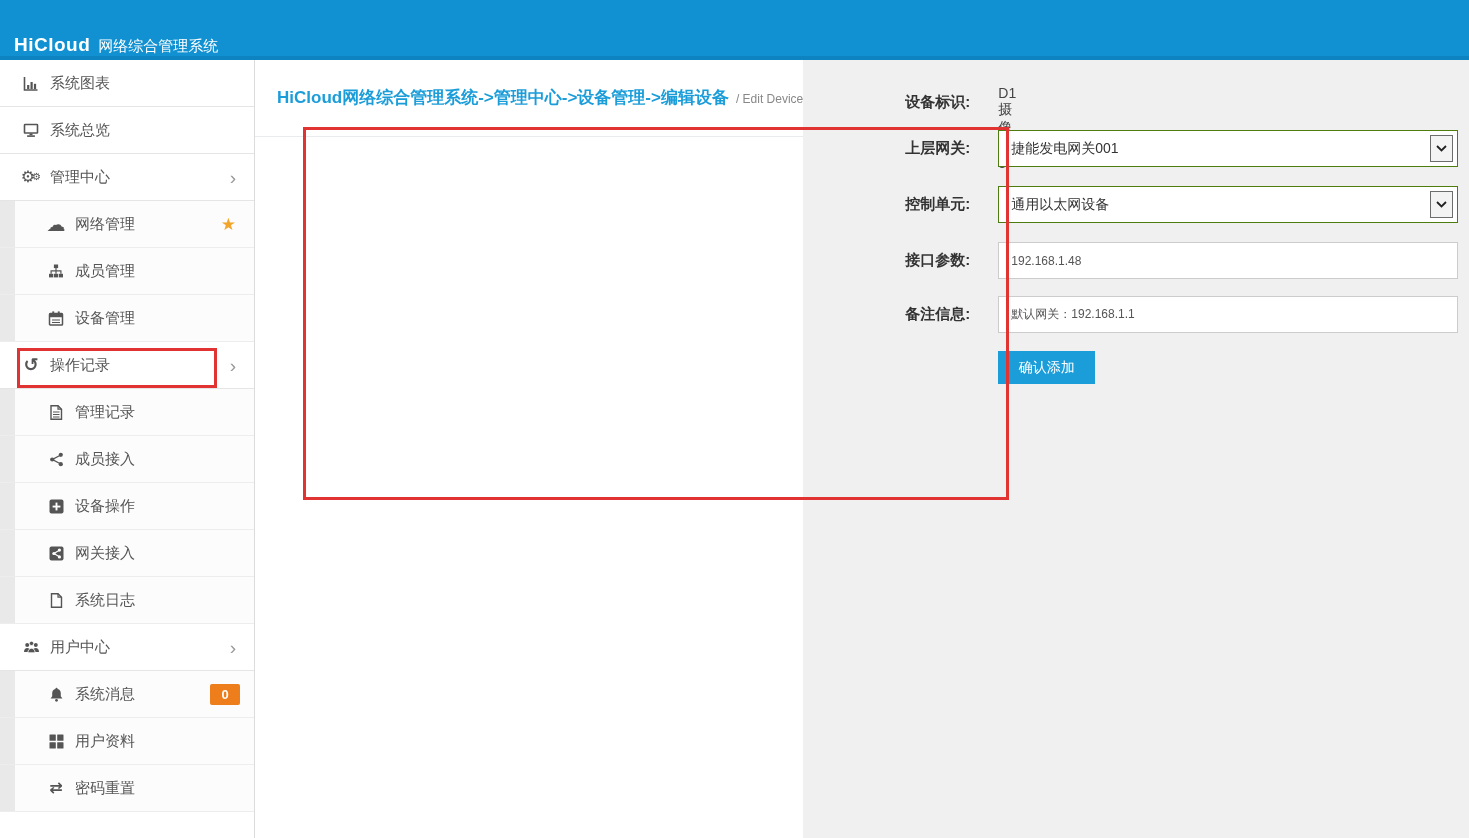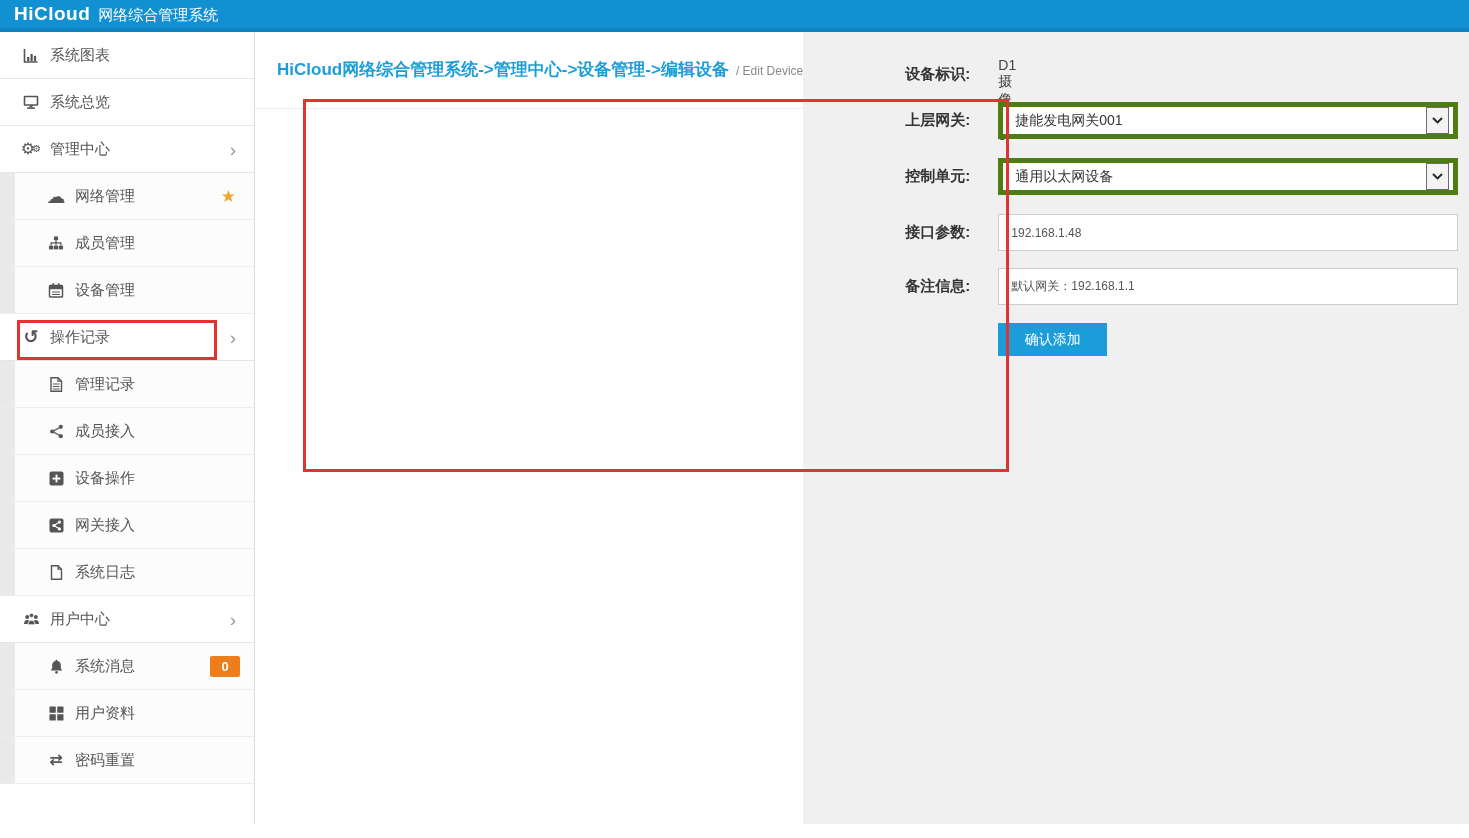--- a/index.html
+++ b/index.html
@@ -1,21 +1,21 @@
 <!DOCTYPE html>
 <html><head>
 <meta charset="utf-8">
 <style>
   * { margin:0; padding:0; box-sizing:border-box; }
   html,body { width:1469px; height:838px; overflow:hidden; background:#fff;
     font-family:"Liberation Sans","DejaVu Sans",sans-serif; }
 
   
-  .app-header { height:32px; background:#1191d2; border-bottom:4px solid #0e83c2;
-    display:flex; align-items:center; padding-left:14px; }
+  .app-header { height:60px; background:#1191d2; border-bottom:4px solid #0e83c2;
+    display:flex; align-items:flex-end; padding-left:14px; }
   .brand { color:#fff; display:flex; align-items:baseline; }
   .brand-bold { font-size:19px; font-weight:bold; letter-spacing:.5px; }
   .brand-rest { font-size:15px; margin-left:8px; }
 
   
   .app-body { display:flex; height:792px; }
 
   
   .sidebar { width:255px; background:#fff; border-right:1px solid #dcdcdc;
     position:relative; flex:none; overflow:hidden; }
@@ -47,29 +47,29 @@
   .content-gray { flex:1; background:#f0f0f0; }
 
   .frow { position:absolute; left:70px; display:flex; align-items:center; }
   .flabel { width:97px; text-align:right; margin-right:28px; font-size:15px;
     font-weight:bold; color:#333; flex:none; }
   .row1 { top:24px; align-items:flex-start; }
   .row1 .flabel { padding-top:9px; }
   .static-value { font-size:14px; color:#444; padding-top:1px; }
   .row2 { top:70px; } .row3 { top:126px; } .row4 { top:182px; } .row5 { top:236px; }
 
-  .sel { width:460px; height:37px; border:5px solid #4d7c0f; background:#fff;
+  .sel { width:460px; height:37px; border:1px solid #4d7c0f; background:#fff;
     display:flex; align-items:center; padding-left:12px; cursor:pointer; }
   .sel-text { font-size:14px; color:#333; flex:1; }
   .sel-arrow { width:23px; height:27px; border:1px solid #6d6d6d; background:#f3f3f3;
     display:flex; align-items:center; justify-content:center; margin-right:4px; flex:none; }
   .tinput { width:460px; height:37px; border:1px solid #ccc; background:#fff;
     font-size:12px; color:#555; padding:0 12px; font-family:inherit; outline:none; }
 
-  .btn-primary { position:absolute; left:195px; top:291px; width:109px; height:33px;
+  .btn-primary { position:absolute; left:195px; top:291px; width:97px; height:33px;
     background:#1b9dd9; color:#fff; border:none; font-size:14px; cursor:pointer;
     font-family:inherit; }
 
   
   .red-box { position:absolute; border:3px solid #e23333; pointer-events:none; z-index:9; }
   .red-box-nav { left:17px; top:288px; width:200px; height:40px; }
   .red-box-form { left:48px; top:67px; width:706px; height:373px; }
 </style>
 </head>
 <body>

